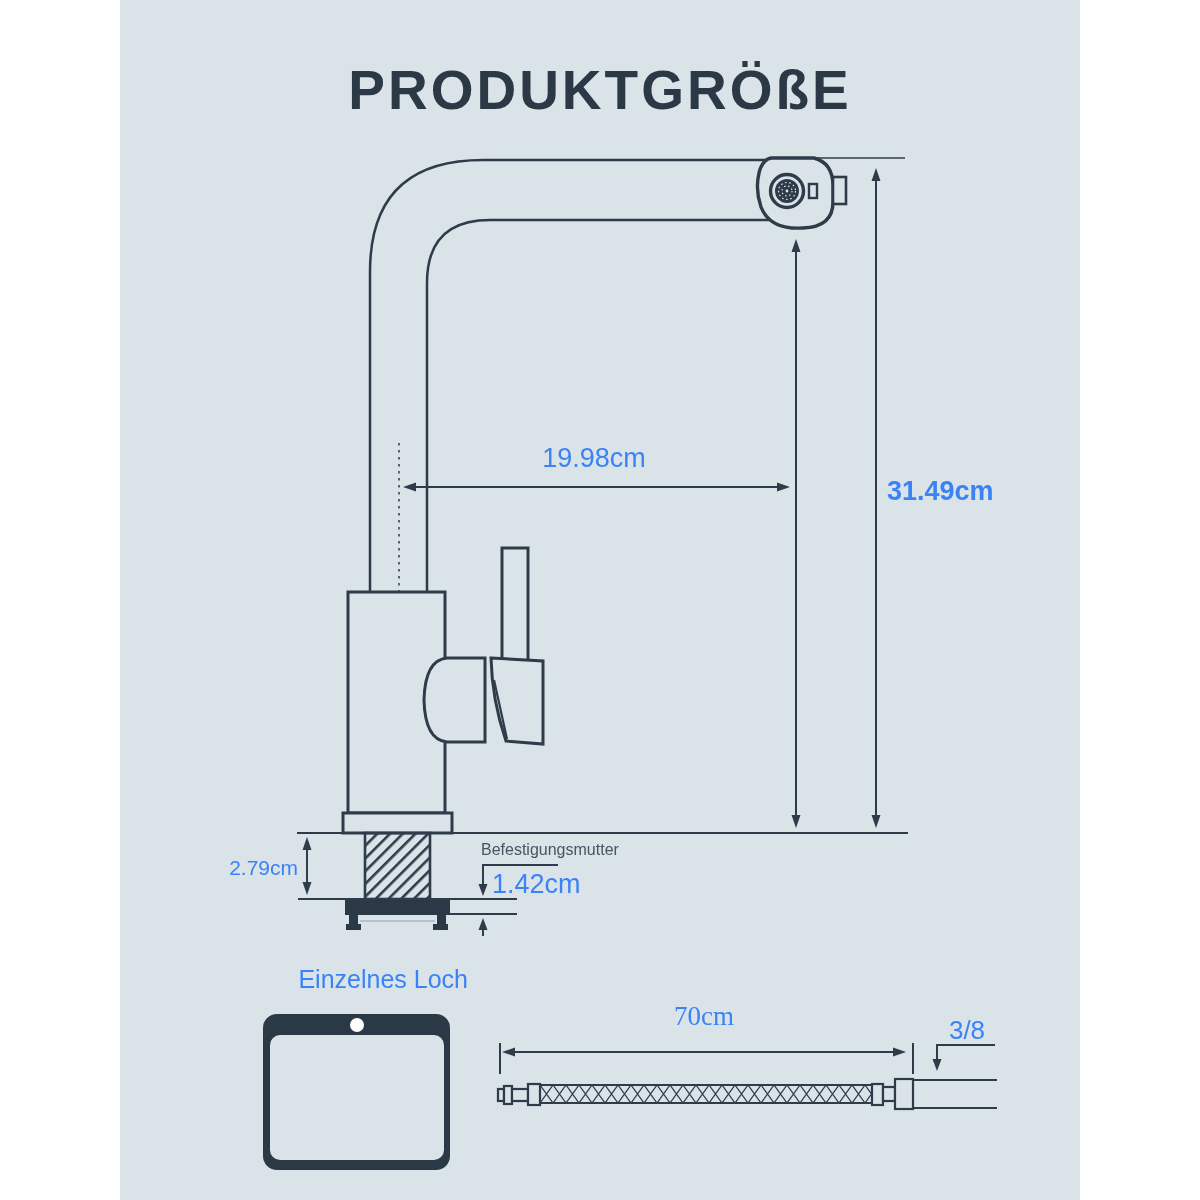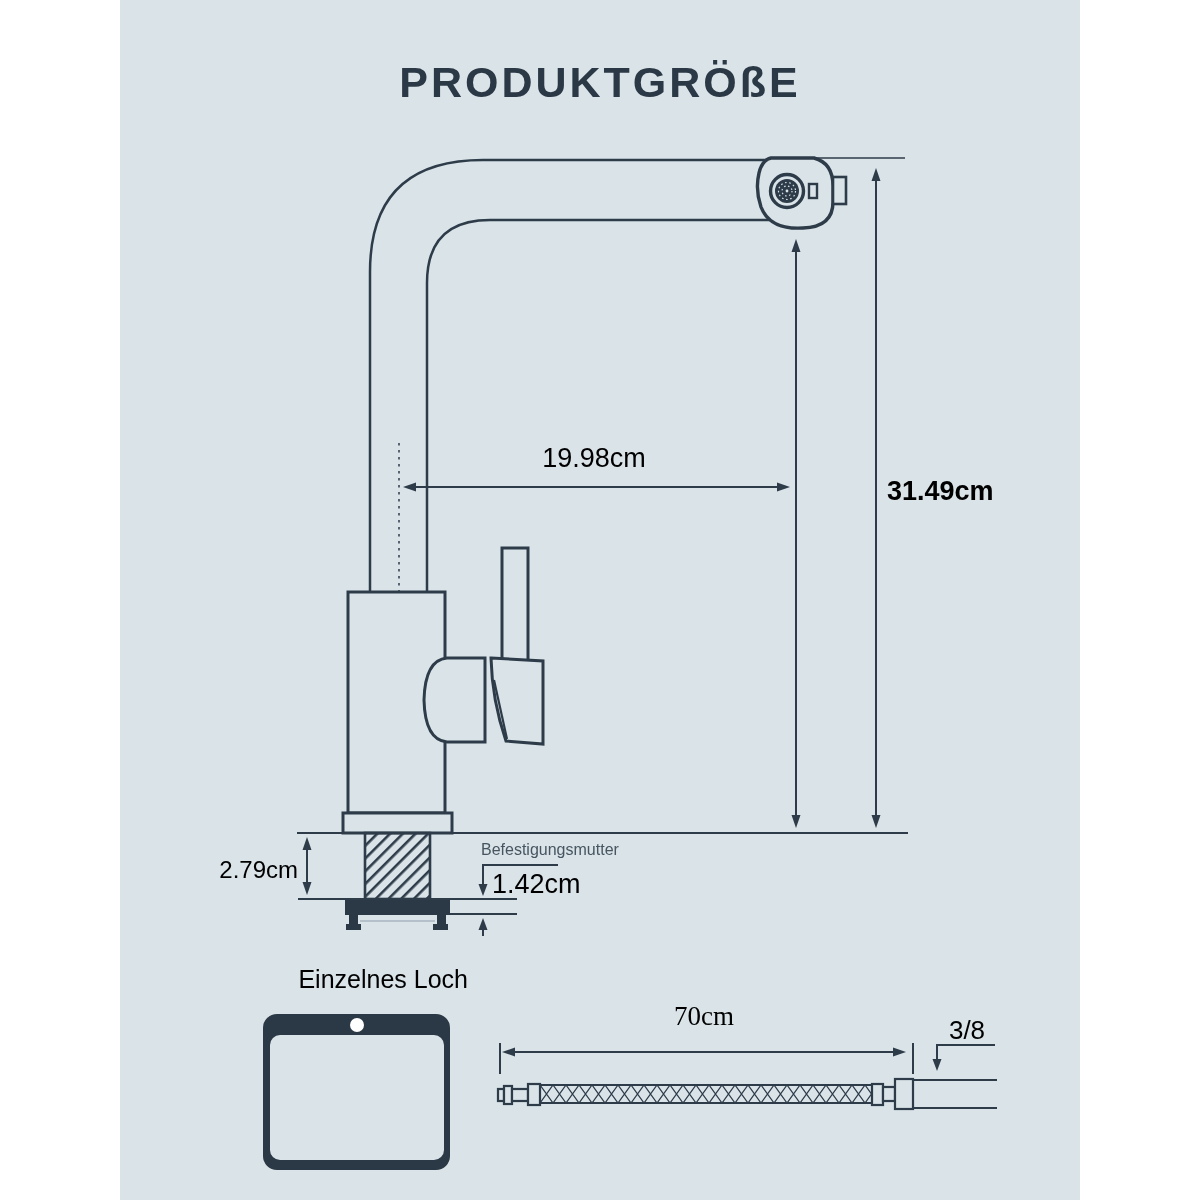--- a/index.html
+++ b/index.html
@@ -2,27 +2,27 @@
 <html><head>
 <meta charset="utf-8">
 <style>
   html,body{margin:0;padding:0;}
   body{
     width:1200px;height:1200px;position:relative;background:#ffffff;
     font-family:"Liberation Sans",sans-serif;overflow:hidden;
   }
   .panel{position:absolute;left:120px;top:0;width:960px;height:1200px;background:#d9e3e8;}
   svg.draw{position:absolute;left:0;top:0;}
-  .lbl{position:absolute;color:#000000;white-space:nowrap;}
+  .lbl{position:absolute;color:#3b82f6;white-space:nowrap;}
   .title{
     position:absolute;left:120px;top:58px;width:960px;text-align:center;
-    font-size:43px;font-weight:bold;letter-spacing:3px;color:#2b3845;
+    font-size:55px;font-weight:bold;letter-spacing:3px;color:#2b3845;
   }
   .dim-big{font-size:27px;}
-  .dim-small{font-size:24px;}
+  .dim-small{font-size:21px;}
   .center{text-align:center;}
   .right{text-align:right;}
 </style>
 </head>
 <body>
 
 <div class="panel"></div>
 
 <svg class="draw" width="1200" height="1200" viewBox="0 0 1200 1200">
   <defs>

